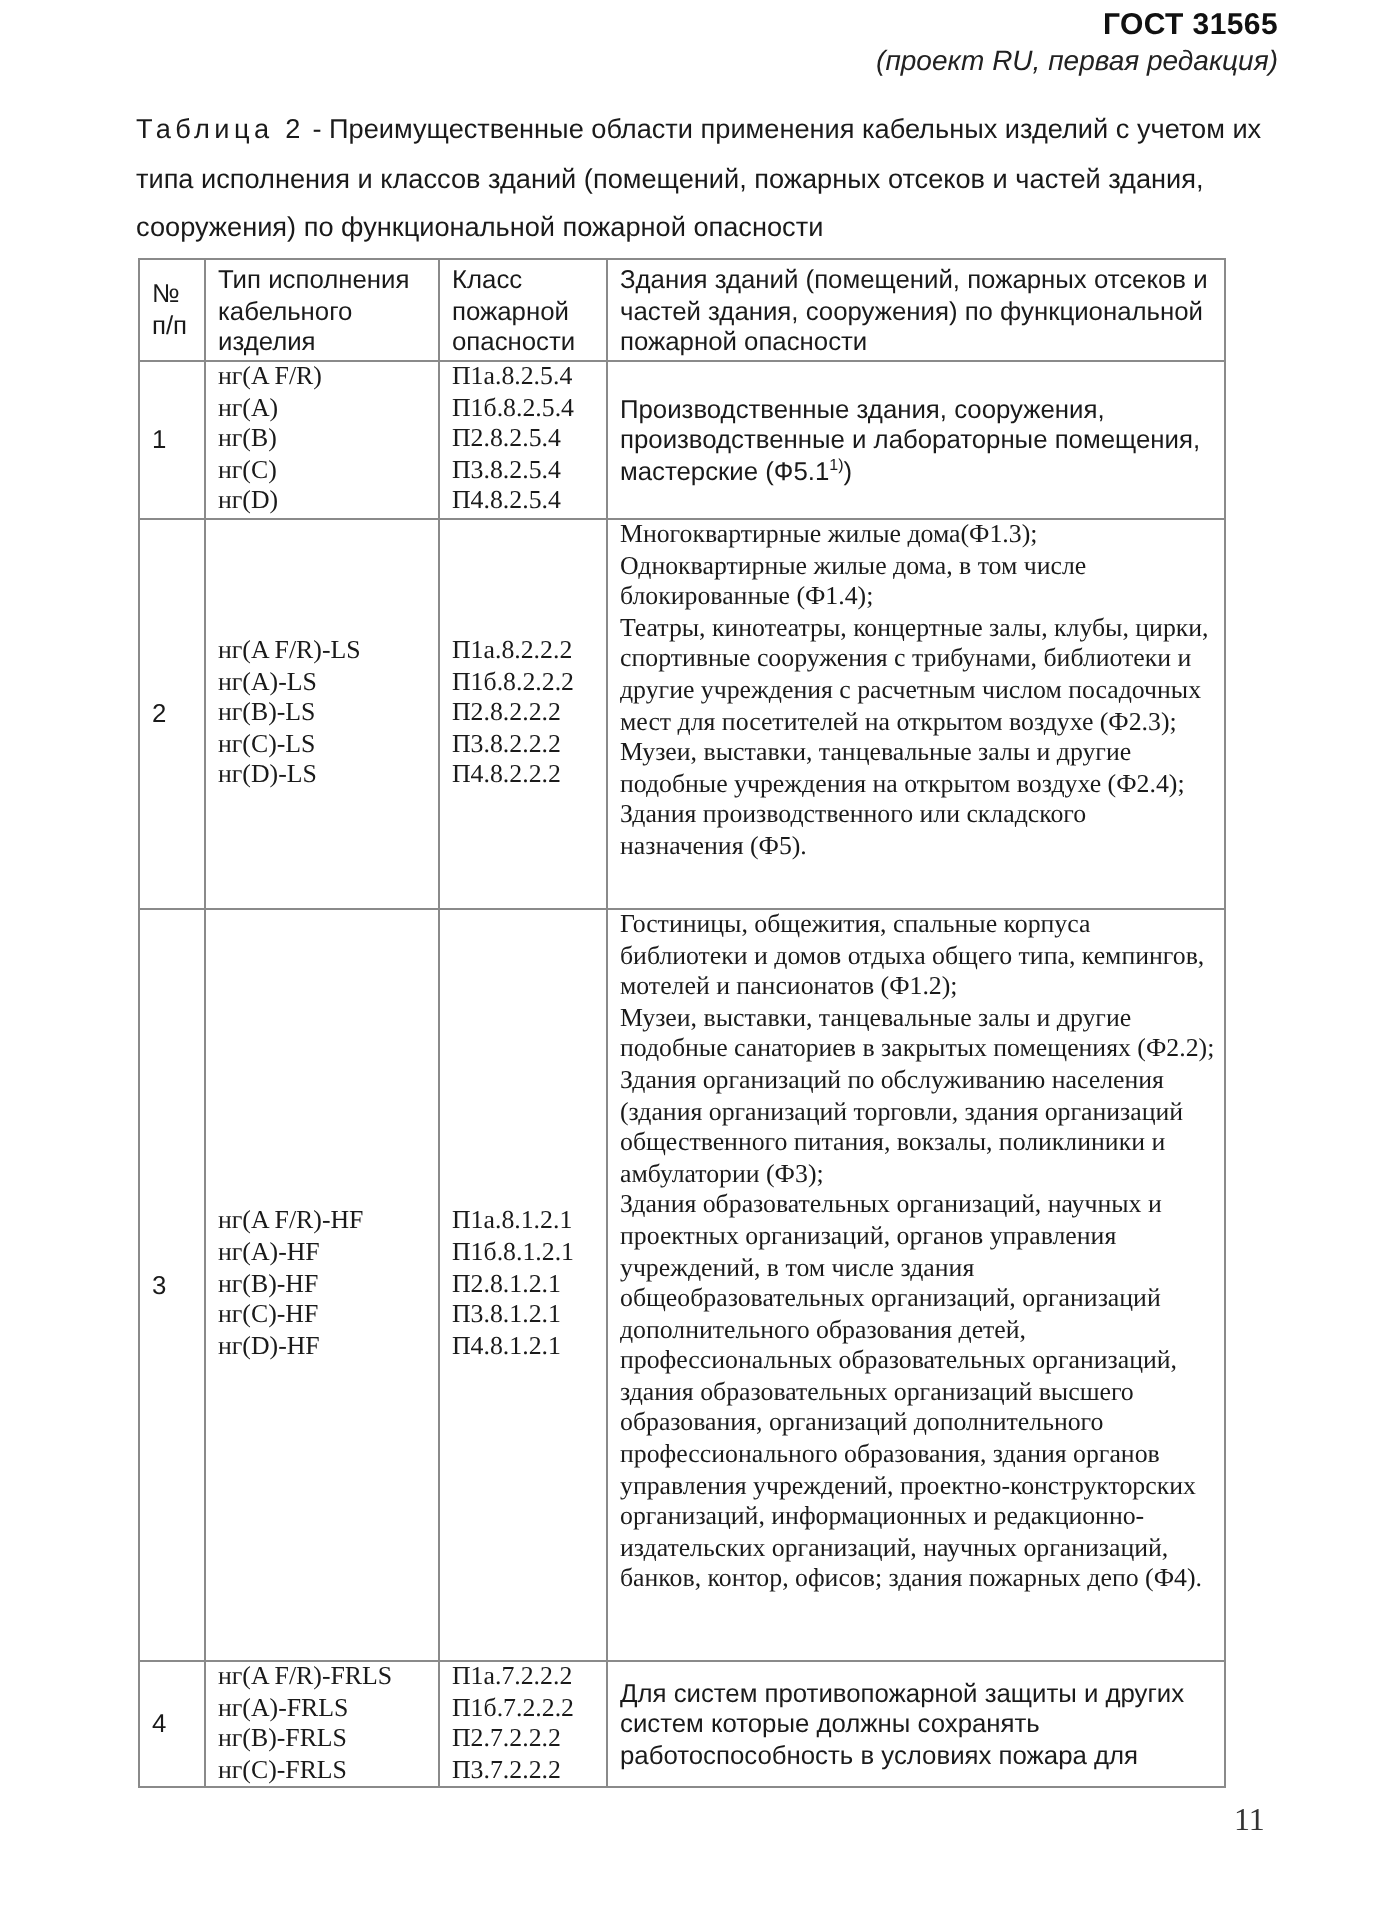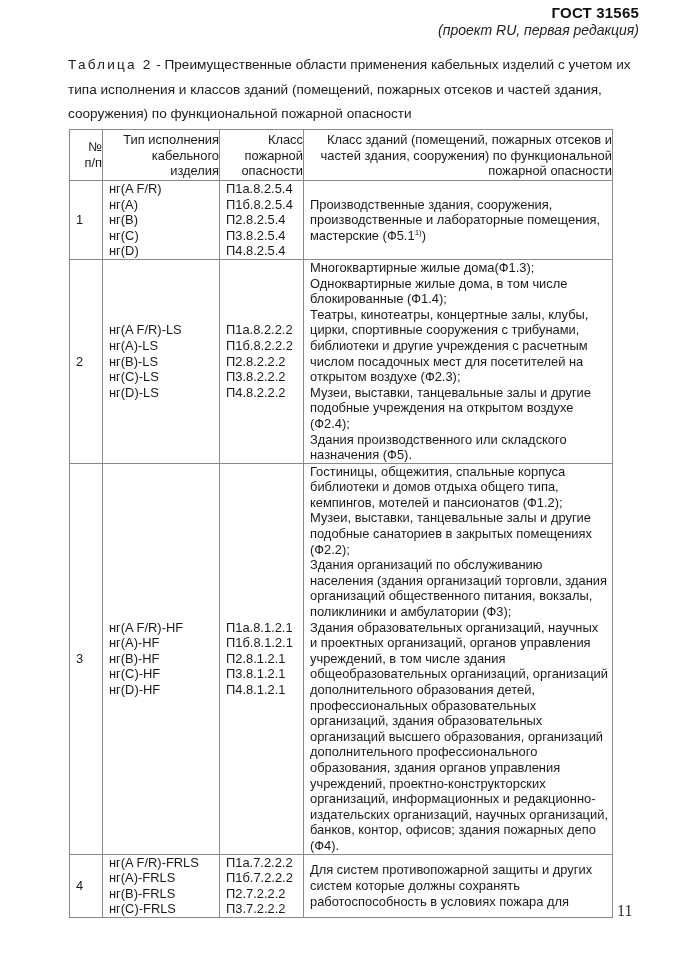--- a/index.html
+++ b/index.html
@@ -62,32 +62,31 @@
     vertical-align: middle;
     padding: 0 0 0 6px;
     text-align: left;
     font-weight: normal;
     white-space: nowrap;
   }
   table.main th {
     vertical-align: top;
     padding-top: 2px;
     white-space: normal;
-    text-align: right;
   }
   table.main td.desc {
     white-space: normal;
     padding-right: 4px;
   }
   table.main td.desc.top { vertical-align: top; margin-top: 43px; }
   .col-no { width: 33px; }
   .col-type { width: 117px; }
   .col-class { width: 84px; }
   .col-desc { width: 309px; }
-  .line { display: block; }
+  .line { display: block; font-family: Liberation Serif, serif; }
   sup { font-size: 8px; line-height: 0; vertical-align: 5px; }
   .page-number {
     position: absolute;
     left: 617px;
     top: 902px;
     font-family: "Liberation Serif", serif;
     font-size: 16px;
     color: #333;
   }
 </style>
@@ -104,21 +103,21 @@
     <col class="col-no">
       <col class="col-type">
       <col class="col-class">
       <col class="col-desc">
   </colgroup>
   <thead>
     <tr style="height:51px;">
       <th style="padding-top:9px;">№ п/п</th>
       <th>Тип исполнения кабельного изделия</th>
       <th>Класс пожарной опасности</th>
-      <th>Класс зданий (помещений, пожарных отсеков и частей здания, сооружения) по функциональной пожарной опасности</th>
+      <th>Здания зданий (помещений, пожарных отсеков и частей здания, сооружения) по функциональной пожарной опасности</th>
     </tr>
   </thead>
   <tbody>
 
     <tr style="height:74px;">
       <td>1</td>
       <td>
         <span class="line">нг(A F/R)</span>
         <span class="line">нг(A)</span>
         <span class="line">нг(B)</span>

